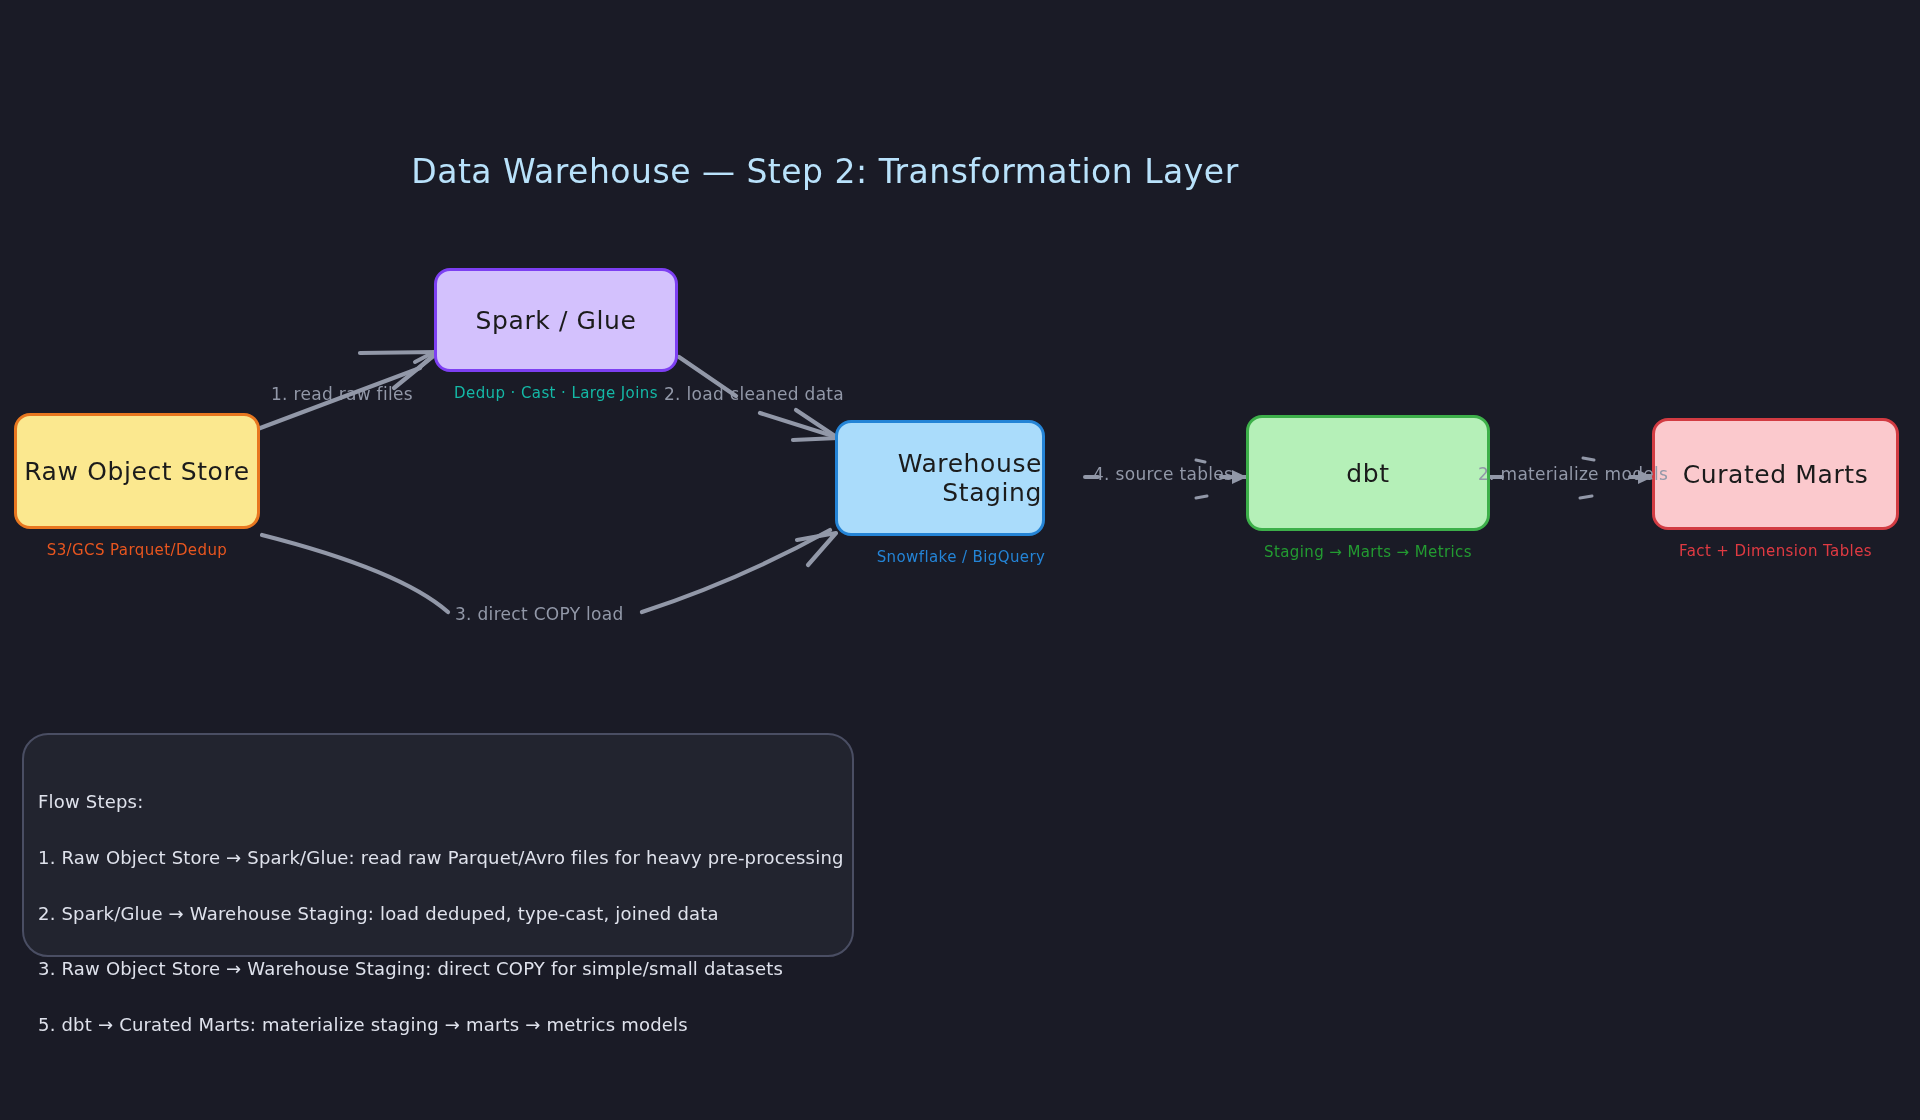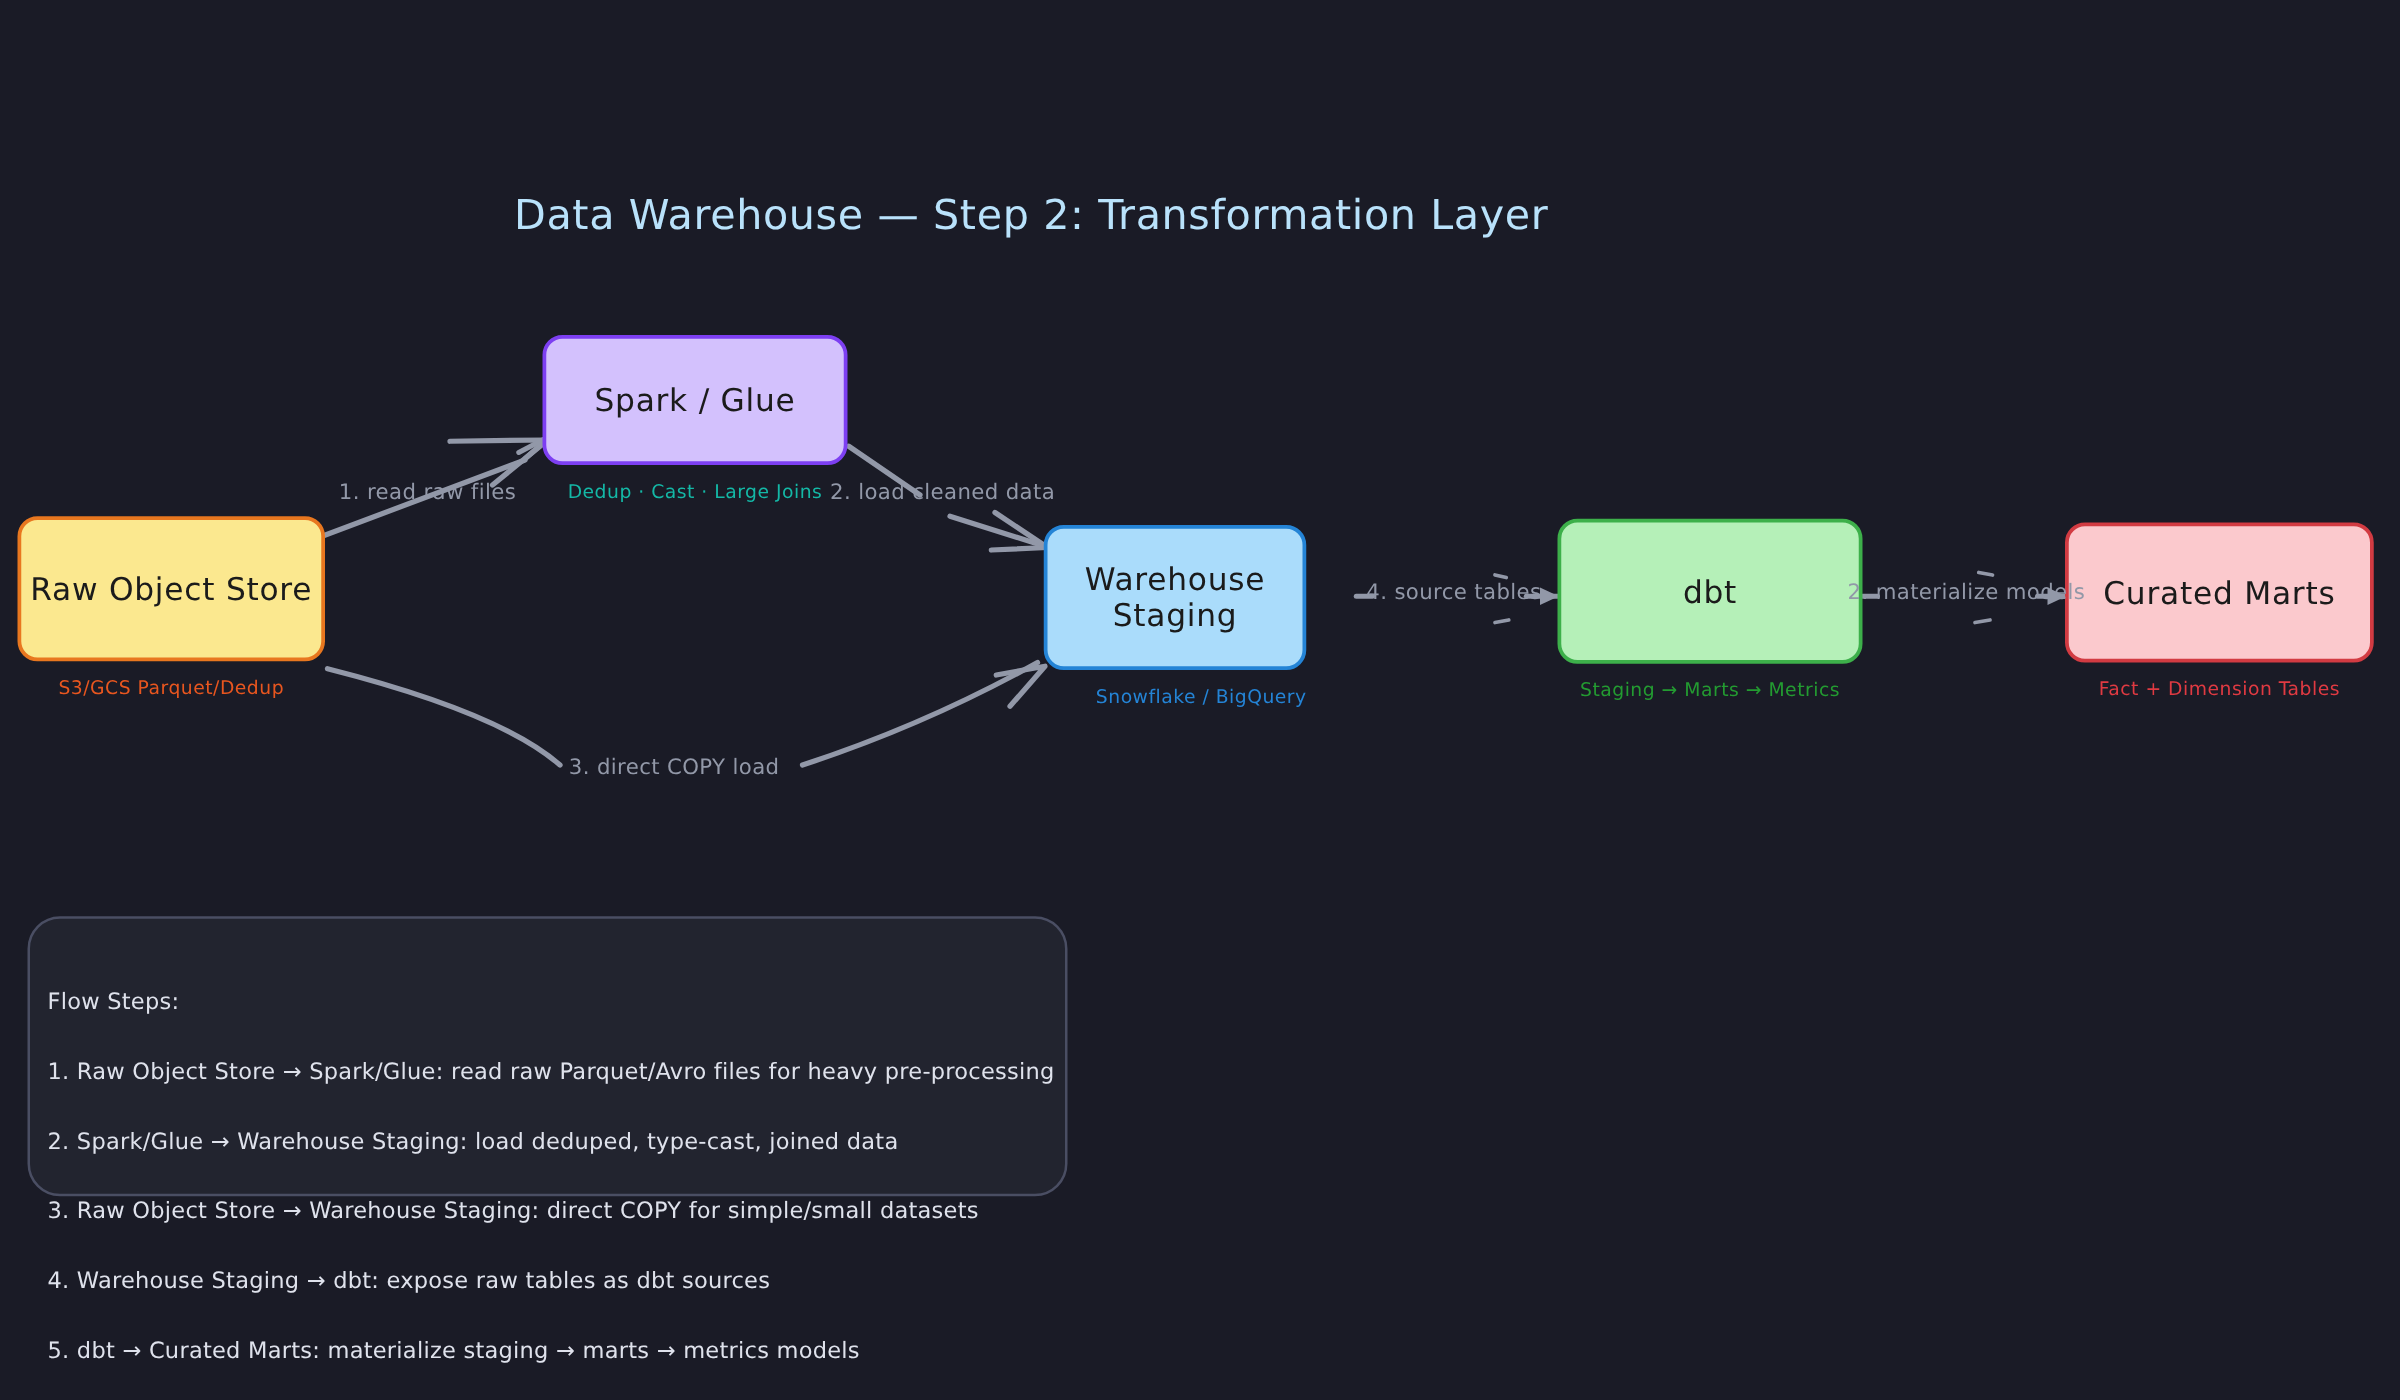--- a/index.html
+++ b/index.html
@@ -41,21 +41,21 @@
   
   .node {
     position: absolute;
     box-sizing: border-box;
     border-style: solid;
     border-width: 3px;
     border-radius: 16px;
     display: flex;
     align-items: center;
     justify-content: center;
-    text-align: center;
+    text-align: right;
     color: #1b1b1b;
     font-size: 25px;
     font-family: "DejaVu Sans", sans-serif;
     letter-spacing: 0.6px;
   }
   .node-caption {
     position: absolute;
     text-align: center;
     font-size: 15px;
     letter-spacing: 0.4px;
@@ -174,15 +174,14 @@
 <div class="edge-label" id="elabel-2" style="left: 455px; top: 604px; color: rgb(146, 152, 168);">3. direct COPY load</div>
 <div class="edge-label" id="elabel-3" style="left: 1093px; top: 464px; color: rgb(146, 152, 168);">4. source tables</div>
 <div class="edge-label" id="elabel-4" style="left: 1478px; top: 464px; color: rgb(146, 152, 168);">2. materialize models</div>
 
 <div id="legend-box"></div>
 <div id="legend-inner">
   <div class="legend-line">Flow Steps:</div>
   <div class="legend-line">1. Raw Object Store → Spark/Glue: read raw Parquet/Avro files for heavy pre-processing</div>
   <div class="legend-line">2. Spark/Glue → Warehouse Staging: load deduped, type-cast, joined data</div>
   <div class="legend-line">3. Raw Object Store → Warehouse Staging: direct COPY for simple/small datasets</div>
-  <div class="legend-line">4. Warehouse Staging → dbt: expose raw tables as dbt sources</div>
   <div class="legend-line">5. dbt → Curated Marts: materialize staging → marts → metrics models</div>
 </div>
 
 </body></html>

